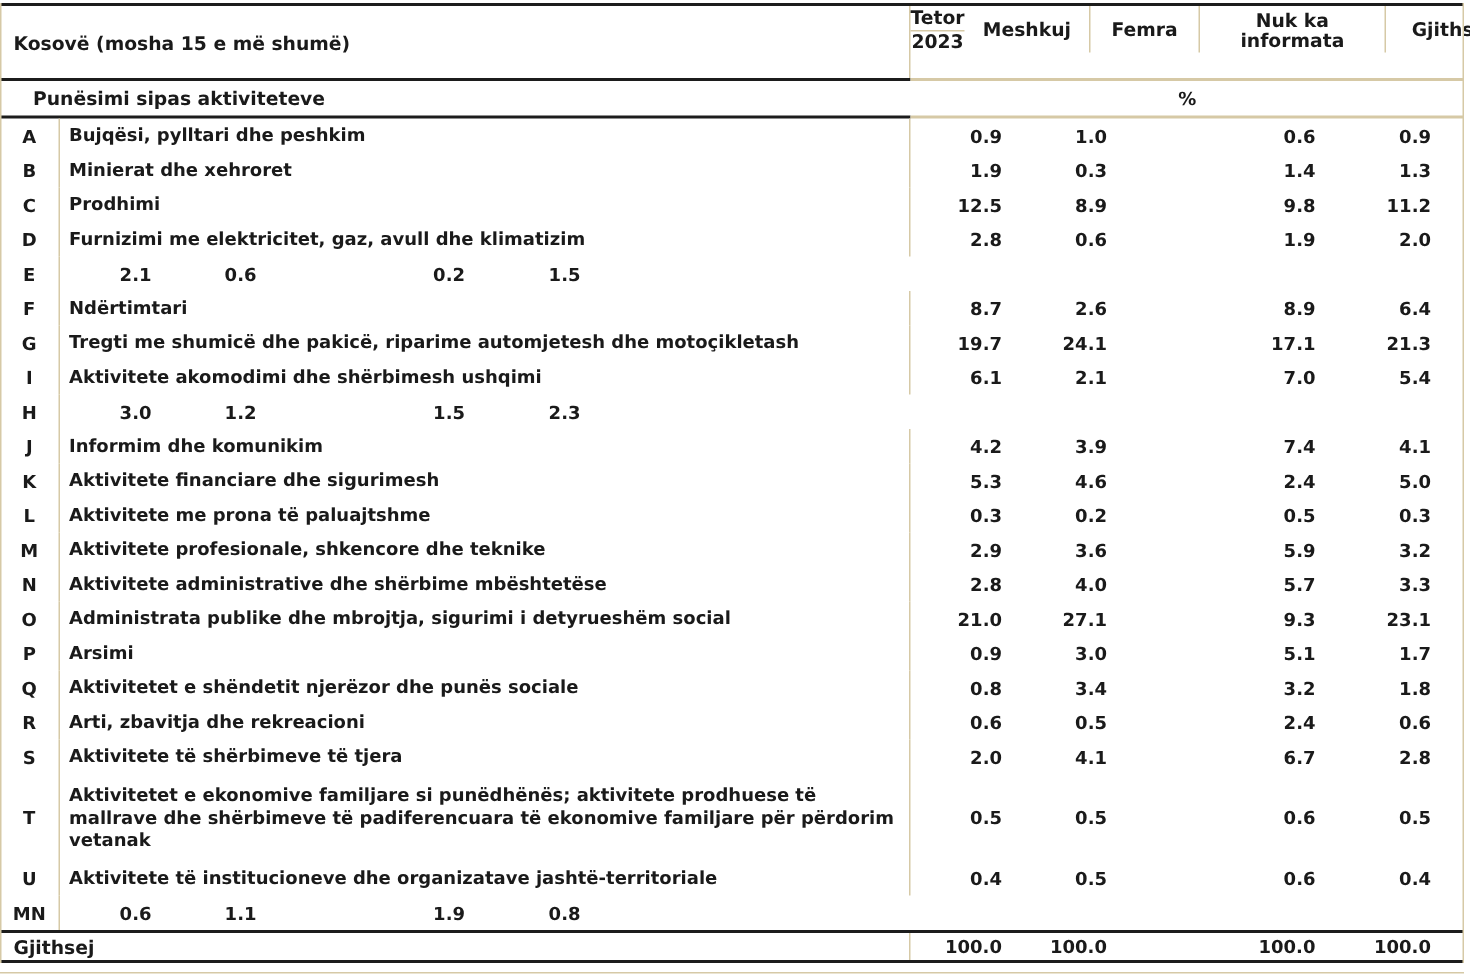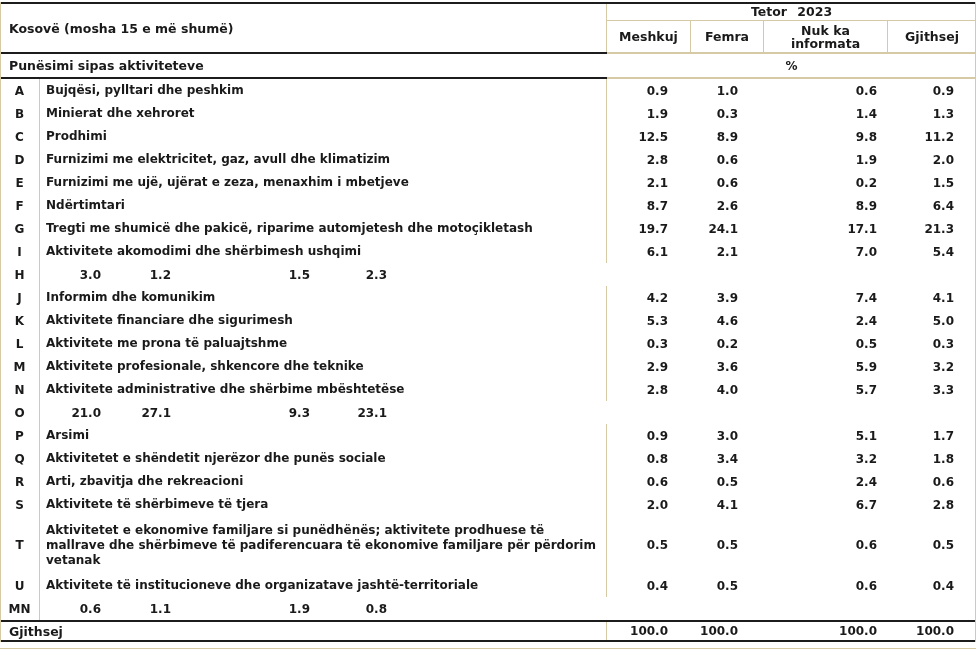--- a/index.html
+++ b/index.html
@@ -22,38 +22,38 @@
   .split-line{height:2px;display:flex;}
   .split-line .sl-left{width:607px;background:var(--blk);}
   .split-line .sl-right{flex:1;background:var(--tan);}
 
   
   .hdr{display:flex;height:48px;}
   .hdr-left{
     width:607px;border-right:1px solid var(--tan);
     display:flex;align-items:center;padding-left:9px;font-size:12.5px;
   }
-  .hdr-right{width:369px;display:flex;flex-direction:column;}
+  .hdr-right{width:369px;display:flex;flex-direction:row;}
   .period{
     height:17px;line-height:16px;text-align:center;
     border-bottom:1px solid var(--tan);word-spacing:6px;font-size:12.5px;
   }
   .hcols{display:flex;height:31px;}
   .hcell{
     display:flex;align-items:center;justify-content:center;
     text-align:center;line-height:13px;font-size:12.5px;
   }
   .hcell + .hcell{border-left:1px solid var(--tan);}
   .hw0{width:83px;}
   .hw1{width:73px;}
   .hw2{width:124px;padding:0 2px;}
   .hw3{width:89px;}
 
   
-  .secrow{display:flex;align-items:center;height:23px;}
+  .secrow{display:flex;align-items:center;height:23px;padding-left:13px;}
   .sec-label{flex:1;padding-left:9px;font-size:12.5px;}
   .sec-unit{width:369px;text-align:center;}
 
   
   .row{display:flex;align-items:center;height:23px;}
   .row.tall{height:58px;}
   .c-code{
     width:40px;height:100%;display:flex;align-items:center;justify-content:center;
     border-right:1px solid var(--tan);
   }
@@ -146,21 +146,20 @@
         <div class="row">
           <div class="c-code">D</div>
           <div class="c-act">Furnizimi me elektricitet, gaz, avull dhe klimatizim</div>
           <div class="c-val n0">2.8</div>
           <div class="c-val n1">0.6</div>
           <div class="c-val n2">1.9</div>
           <div class="c-val n3">2.0</div>
         </div>
         <div class="row">
           <div class="c-code">E</div>
-          <div class="c-act">Furnizimi me ujë, ujërat e zeza, menaxhim i mbetjeve</div>
           <div class="c-val n0">2.1</div>
           <div class="c-val n1">0.6</div>
           <div class="c-val n2">0.2</div>
           <div class="c-val n3">1.5</div>
         </div>
         <div class="row">
           <div class="c-code">F</div>
           <div class="c-act">Ndërtimtari</div>
           <div class="c-val n0">8.7</div>
           <div class="c-val n1">2.6</div>
@@ -225,20 +224,21 @@
         <div class="row">
           <div class="c-code">N</div>
           <div class="c-act">Aktivitete administrative dhe shërbime mbështetëse</div>
           <div class="c-val n0">2.8</div>
           <div class="c-val n1">4.0</div>
           <div class="c-val n2">5.7</div>
           <div class="c-val n3">3.3</div>
         </div>
         <div class="row">
           <div class="c-code">O</div>
+          <div class="c-act">Administrata publike dhe mbrojtja, sigurimi i detyrueshëm social</div>
           <div class="c-val n0">21.0</div>
           <div class="c-val n1">27.1</div>
           <div class="c-val n2">9.3</div>
           <div class="c-val n3">23.1</div>
         </div>
         <div class="row">
           <div class="c-code">P</div>
           <div class="c-act">Arsimi</div>
           <div class="c-val n0">0.9</div>
           <div class="c-val n1">3.0</div>

